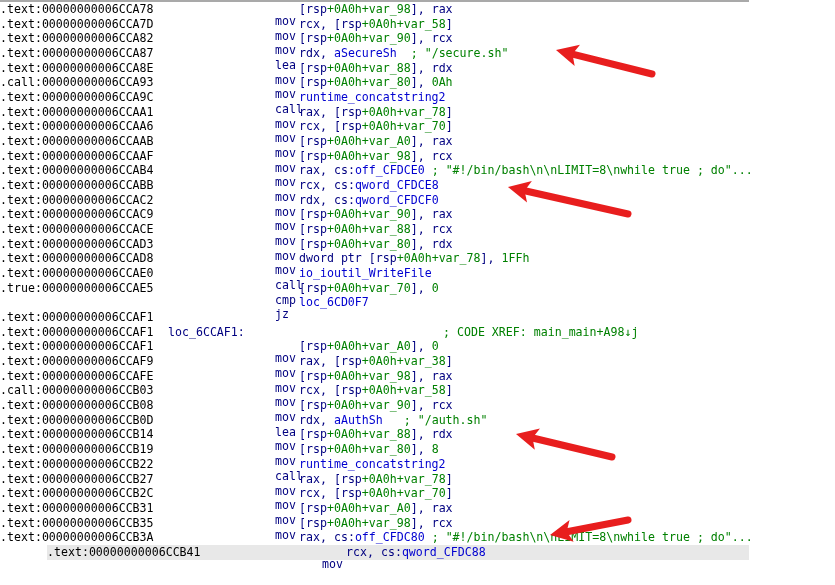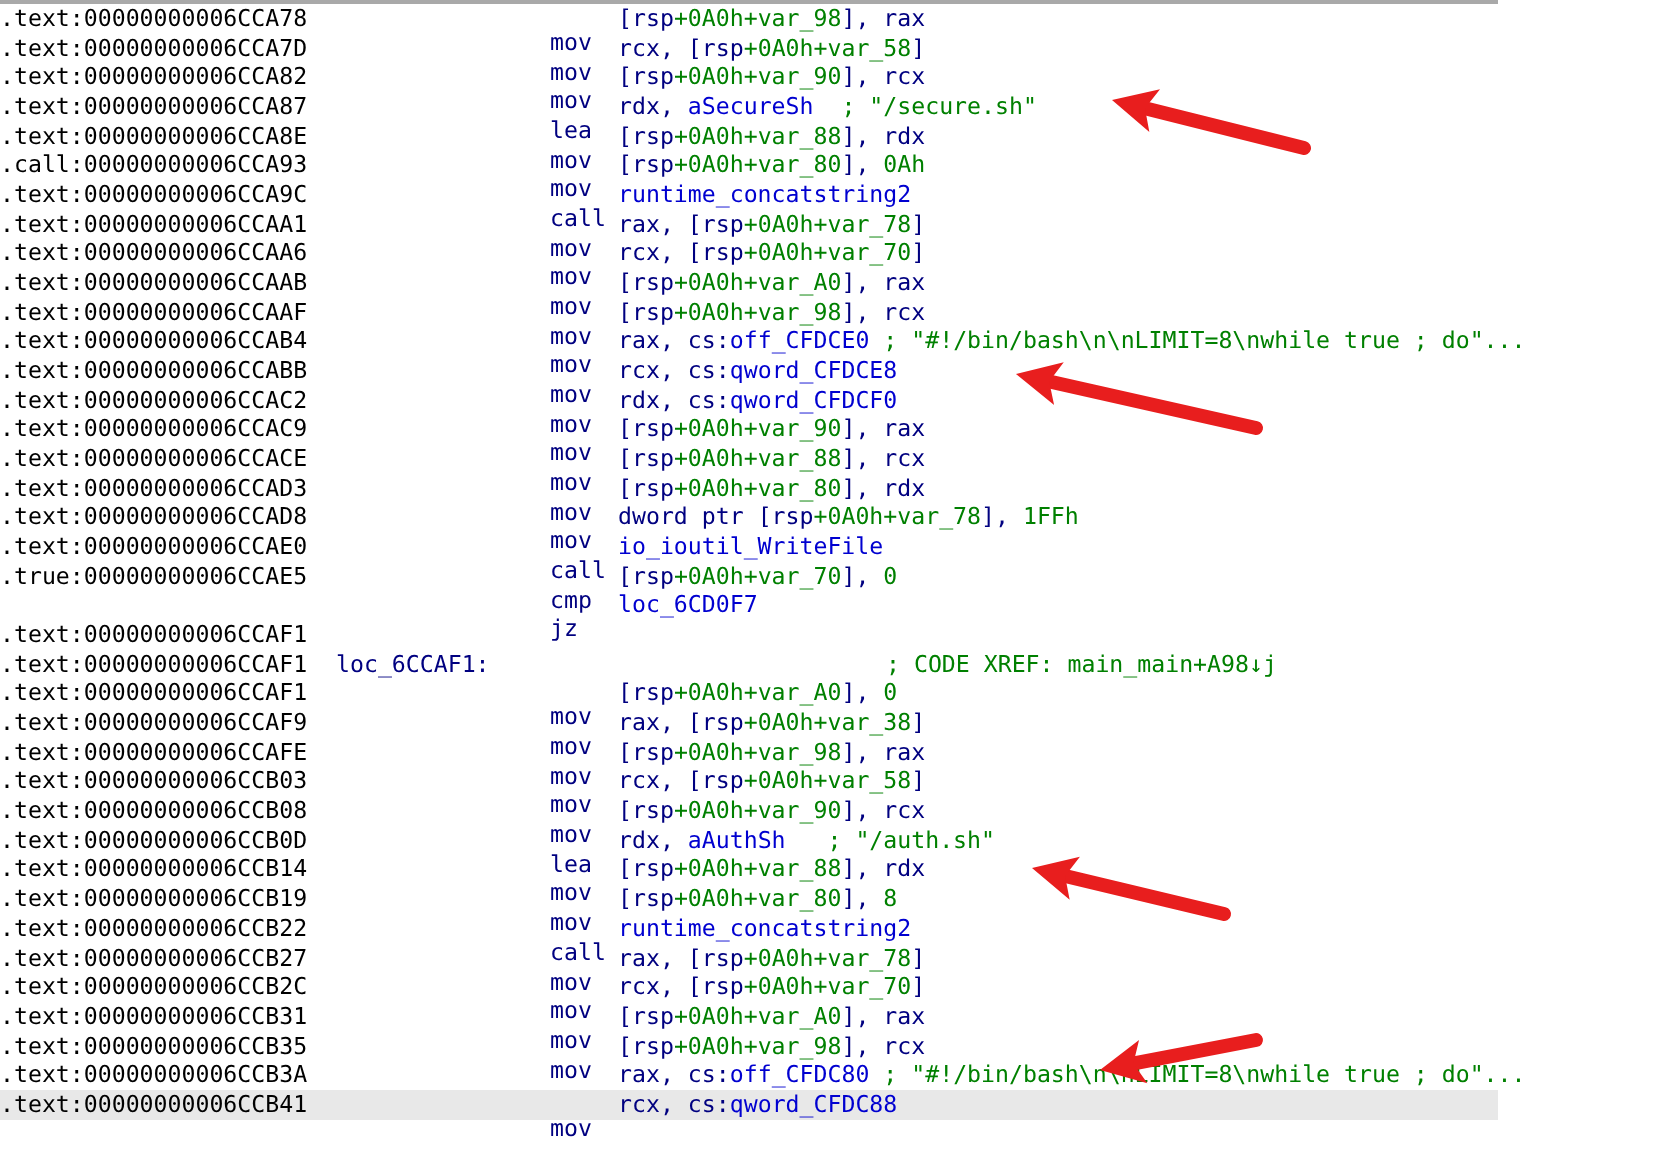--- a/index.html
+++ b/index.html
@@ -17,35 +17,35 @@
     box-sizing:border-box;
   }
   .row{
     position:relative;
     height:14.68px;
     line-height:14.68px;
     white-space:pre;
     font-size:11.6px;
     letter-spacing:0px;
   }
-  .row.selected{background:#e8e8e8;}
+  .row.selected{background:#e8e8e8;margin-left:47px;}
   .addr{
     position:absolute;left:0px;top:0;
     color:#000000;
   }
   .label{
     position:absolute;left:168px;top:0;
     color:#000080;
   }
   .mn{
     position:absolute;left:275px;top:12px;
     color:#000080;
   }
   .ops{
-    position:absolute;left:309px;top:0;
+    position:absolute;left:299px;top:0;
   }
   .xref{
     position:absolute;left:443px;top:0;
     color:#008000;
   }
   
   .reg{color:#000080;}
   .num{color:#008000;}
   .punct{color:#000080;}
   .name{color:#0000d0;}
@@ -78,21 +78,21 @@
     <div class="row"><span class="addr">.text:00000000006CCAD3</span><span class="mn">mov</span><span class="ops"><span class="punct">[</span><span class="reg">rsp</span><span class="num">+0A0h+var_80</span><span class="punct">]</span><span class="punct">, </span><span class="reg">rdx</span></span></div>
     <div class="row"><span class="addr">.text:00000000006CCAD8</span><span class="mn">mov</span><span class="ops"><span class="kw">dword ptr </span><span class="punct">[</span><span class="reg">rsp</span><span class="num">+0A0h+var_78</span><span class="punct">]</span><span class="punct">, </span><span class="num">1FFh</span></span></div>
     <div class="row"><span class="addr">.text:00000000006CCAE0</span><span class="mn">call</span><span class="ops"><span class="name">io_ioutil_WriteFile</span></span></div>
     <div class="row"><span class="addr">.true:00000000006CCAE5</span><span class="mn">cmp</span><span class="ops"><span class="punct">[</span><span class="reg">rsp</span><span class="num">+0A0h+var_70</span><span class="punct">]</span><span class="punct">, </span><span class="num">0</span></span></div>
     <div class="row"><span class="mn">jz</span><span class="ops"><span class="name">loc_6CD0F7</span></span></div>
     <div class="row"><span class="addr">.text:00000000006CCAF1</span></div>
     <div class="row"><span class="addr">.text:00000000006CCAF1</span><span class="label">loc_6CCAF1:</span><span class="xref">; CODE XREF: main_main+A98↓j</span></div>
     <div class="row"><span class="addr">.text:00000000006CCAF1</span><span class="mn">mov</span><span class="ops"><span class="punct">[</span><span class="reg">rsp</span><span class="num">+0A0h+var_A0</span><span class="punct">]</span><span class="punct">, </span><span class="num">0</span></span></div>
     <div class="row"><span class="addr">.text:00000000006CCAF9</span><span class="mn">mov</span><span class="ops"><span class="reg">rax</span><span class="punct">, </span><span class="punct">[</span><span class="reg">rsp</span><span class="num">+0A0h+var_38</span><span class="punct">]</span></span></div>
     <div class="row"><span class="addr">.text:00000000006CCAFE</span><span class="mn">mov</span><span class="ops"><span class="punct">[</span><span class="reg">rsp</span><span class="num">+0A0h+var_98</span><span class="punct">]</span><span class="punct">, </span><span class="reg">rax</span></span></div>
-    <div class="row"><span class="addr">.text:00000000006CCB03</span><span class="mn">mov</span><span class="ops"><span class="reg">rcx</span><span class="punct">, </span><span class="punct">[</span><span class="reg">rsp</span><span class="num">+0A0h+var_58</span><span class="punct">]</span></span></div>
+    <div class="row"><span class="addr">.call:00000000006CCB03</span><span class="mn">mov</span><span class="ops"><span class="reg">rcx</span><span class="punct">, </span><span class="punct">[</span><span class="reg">rsp</span><span class="num">+0A0h+var_58</span><span class="punct">]</span></span></div>
     <div class="row"><span class="addr">.text:00000000006CCB08</span><span class="mn">mov</span><span class="ops"><span class="punct">[</span><span class="reg">rsp</span><span class="num">+0A0h+var_90</span><span class="punct">]</span><span class="punct">, </span><span class="reg">rcx</span></span></div>
     <div class="row"><span class="addr">.text:00000000006CCB0D</span><span class="mn">lea</span><span class="ops"><span class="reg">rdx</span><span class="punct">, </span><span class="name">aAuthSh</span><span class="cmt">   ; "/auth.sh"</span></span></div>
     <div class="row"><span class="addr">.text:00000000006CCB14</span><span class="mn">mov</span><span class="ops"><span class="punct">[</span><span class="reg">rsp</span><span class="num">+0A0h+var_88</span><span class="punct">]</span><span class="punct">, </span><span class="reg">rdx</span></span></div>
     <div class="row"><span class="addr">.text:00000000006CCB19</span><span class="mn">mov</span><span class="ops"><span class="punct">[</span><span class="reg">rsp</span><span class="num">+0A0h+var_80</span><span class="punct">]</span><span class="punct">, </span><span class="num">8</span></span></div>
     <div class="row"><span class="addr">.text:00000000006CCB22</span><span class="mn">call</span><span class="ops"><span class="name">runtime_concatstring2</span></span></div>
     <div class="row"><span class="addr">.text:00000000006CCB27</span><span class="mn">mov</span><span class="ops"><span class="reg">rax</span><span class="punct">, </span><span class="punct">[</span><span class="reg">rsp</span><span class="num">+0A0h+var_78</span><span class="punct">]</span></span></div>
     <div class="row"><span class="addr">.text:00000000006CCB2C</span><span class="mn">mov</span><span class="ops"><span class="reg">rcx</span><span class="punct">, </span><span class="punct">[</span><span class="reg">rsp</span><span class="num">+0A0h+var_70</span><span class="punct">]</span></span></div>
     <div class="row"><span class="addr">.text:00000000006CCB31</span><span class="mn">mov</span><span class="ops"><span class="punct">[</span><span class="reg">rsp</span><span class="num">+0A0h+var_A0</span><span class="punct">]</span><span class="punct">, </span><span class="reg">rax</span></span></div>
     <div class="row"><span class="addr">.text:00000000006CCB35</span><span class="mn">mov</span><span class="ops"><span class="punct">[</span><span class="reg">rsp</span><span class="num">+0A0h+var_98</span><span class="punct">]</span><span class="punct">, </span><span class="reg">rcx</span></span></div>
     <div class="row"><span class="addr">.text:00000000006CCB3A</span><span class="mn">mov</span><span class="ops"><span class="reg">rax</span><span class="punct">, </span><span class="reg">cs:</span><span class="name">off_CFDC80</span><span class="cmt"> ; "#!/bin/bash\n\nLIMIT=8\nwhile true ; do"...</span></span></div>

